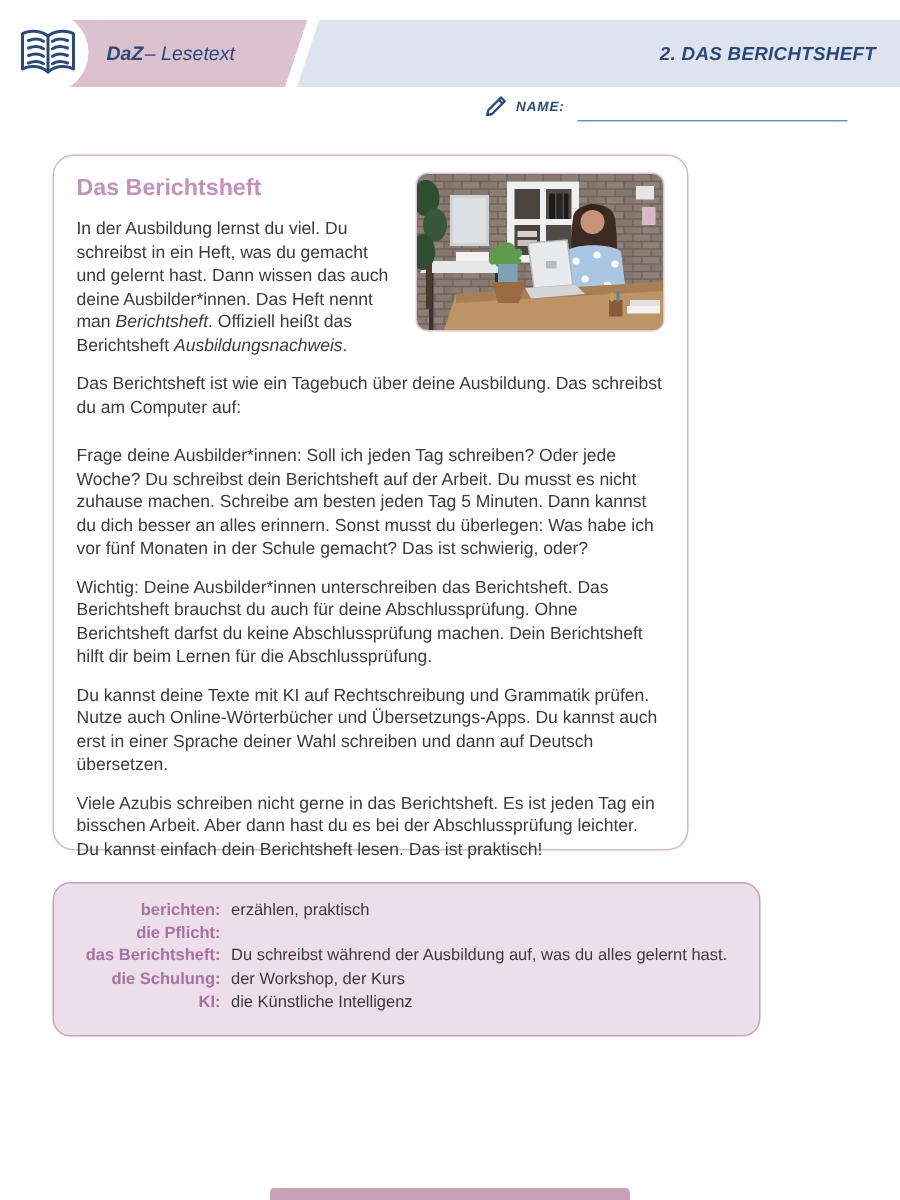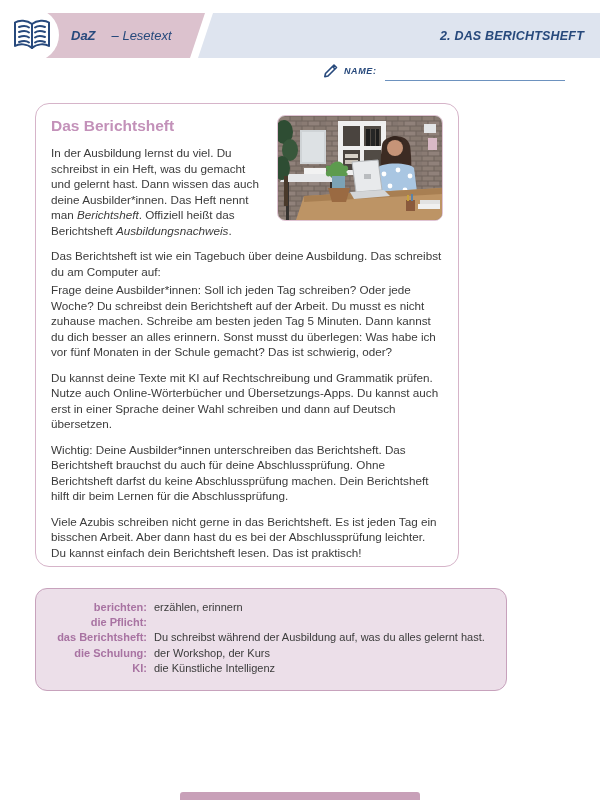--- a/index.html
+++ b/index.html
@@ -24,21 +24,21 @@
   .icon-bubble{
     position:absolute;left:5px;top:8px;width:54px;height:54px;
     background:#ffffff;border-radius:50%;
   }
   .book-icon{position:absolute;left:11px;top:15px;}
   .daz-label{
     position:absolute;left:71px;top:13px;height:45px;
     display:flex;align-items:center;
     font-style:italic;color:#27497c;font-size:13px;
   }
-  .daz-label .bold{font-weight:bold;margin-right:16px;}
+  .daz-label .bold{font-weight:bold;margin-right:1px;}
   .chapter{
     font-weight:bold;font-style:italic;color:#27497c;
     font-size:12.5px;letter-spacing:.2px;
   }
   
   .pencil-icon{position:absolute;left:322px;top:61px;}
   .name-label{
     position:absolute;left:344px;top:66px;
     font-size:9px;font-weight:bold;font-style:italic;
     color:#27497c;letter-spacing:.6px;text-align:right;
@@ -60,21 +60,21 @@
   }
   .photo svg{display:block;}
   .article-title{
     color:#c391b9;font-weight:bold;font-size:15.5px;
     margin:2px 0 10px 0;
   }
   p.body{
     font-size:11.7px;line-height:15.5px;color:#3b3b3b;
     margin:0 0 10px 0;
   }
-  p.tight{margin-bottom:3px;}
+  p.tight{margin-bottom:17px;}
   .bullet-list{margin:0 0 10px 0;}
   .bullet-list div{font-size:11.7px;line-height:15.5px;color:#3b3b3b;}
   em{}
   
   .vocab-box{
     position:absolute;left:35px;top:588px;width:472px;height:103px;
     background:#ecdfe9;border:1.5px solid #c7a2bc;border-radius:12px;
     box-sizing:border-box;padding:11px 14px 0 14px;
   }
   .vocab-row{display:flex;font-size:11px;line-height:15.2px;}
@@ -196,29 +196,29 @@
   </div>
 
   <div class="article-title">Das Berichtsheft</div>
 
   <p class="body"><span>In der Ausbildung lernst du viel. Du schreibst in ein Heft, was du gemacht und gelernt hast. Dann wissen das auch deine Ausbilder*innen. Das Heft nennt man </span><em>Berichtsheft</em><span>. Offiziell heißt das Berichtsheft </span><em>Ausbildungsnachweis</em><span>.</span></p>
 
   <p class="body tight">Das Berichtsheft ist wie ein Tagebuch über deine Ausbildung. Das schreibst du am Computer auf:</p>
 
 
   <p class="body">Frage deine Ausbilder*innen: Soll ich jeden Tag schreiben? Oder jede Woche? Du schreibst dein Berichtsheft auf der Arbeit. Du musst es nicht zuhause machen. Schreibe am besten jeden Tag 5 Minuten. Dann kannst du dich besser an alles erinnern. Sonst musst du überlegen: Was habe ich vor fünf Monaten in der Schule gemacht? Das ist schwierig, oder?</p>
+  <p class="body">Wichtig: Deine Ausbilder*innen unterschreiben das Berichtsheft. Das Berichtsheft brauchst du auch für deine Abschlussprüfung. Ohne Berichtsheft darfst du keine Abschlussprüfung machen. Dein Berichtsheft hilft dir beim Lernen für die Abschlussprüfung.</p>
   <p class="body">Du kannst deine Texte mit KI auf Rechtschreibung und Grammatik prüfen. Nutze auch Online-Wörterbücher und Übersetzungs-Apps. Du kannst auch erst in einer Sprache deiner Wahl schreiben und dann auf Deutsch übersetzen.</p>
-  <p class="body">Wichtig: Deine Ausbilder*innen unterschreiben das Berichtsheft. Das Berichtsheft brauchst du auch für deine Abschlussprüfung. Ohne Berichtsheft darfst du keine Abschlussprüfung machen. Dein Berichtsheft hilft dir beim Lernen für die Abschlussprüfung.</p>
   <p class="body">Viele Azubis schreiben nicht gerne in das Berichtsheft. Es ist jeden Tag ein bisschen Arbeit. Aber dann hast du es bei der Abschlussprüfung leichter. Du kannst einfach dein Berichtsheft lesen. Das ist praktisch!</p>
 </div>
 
 <div class="vocab-box">
   <div class="vocab-row">
     <span class="vocab-term">berichten:</span>
-    <span class="vocab-def">erzählen, erinnern</span>
+    <span class="vocab-def">erzählen, praktisch</span>
   </div>
   <div class="vocab-row">
     <span class="vocab-term">die Pflicht:</span>
   </div>
   <div class="vocab-row">
     <span class="vocab-term">das Berichtsheft:</span>
     <span class="vocab-def">Du schreibst während der Ausbildung auf, was du alles gelernt hast.</span>
   </div>
   <div class="vocab-row">
     <span class="vocab-term">die Schulung:</span>

